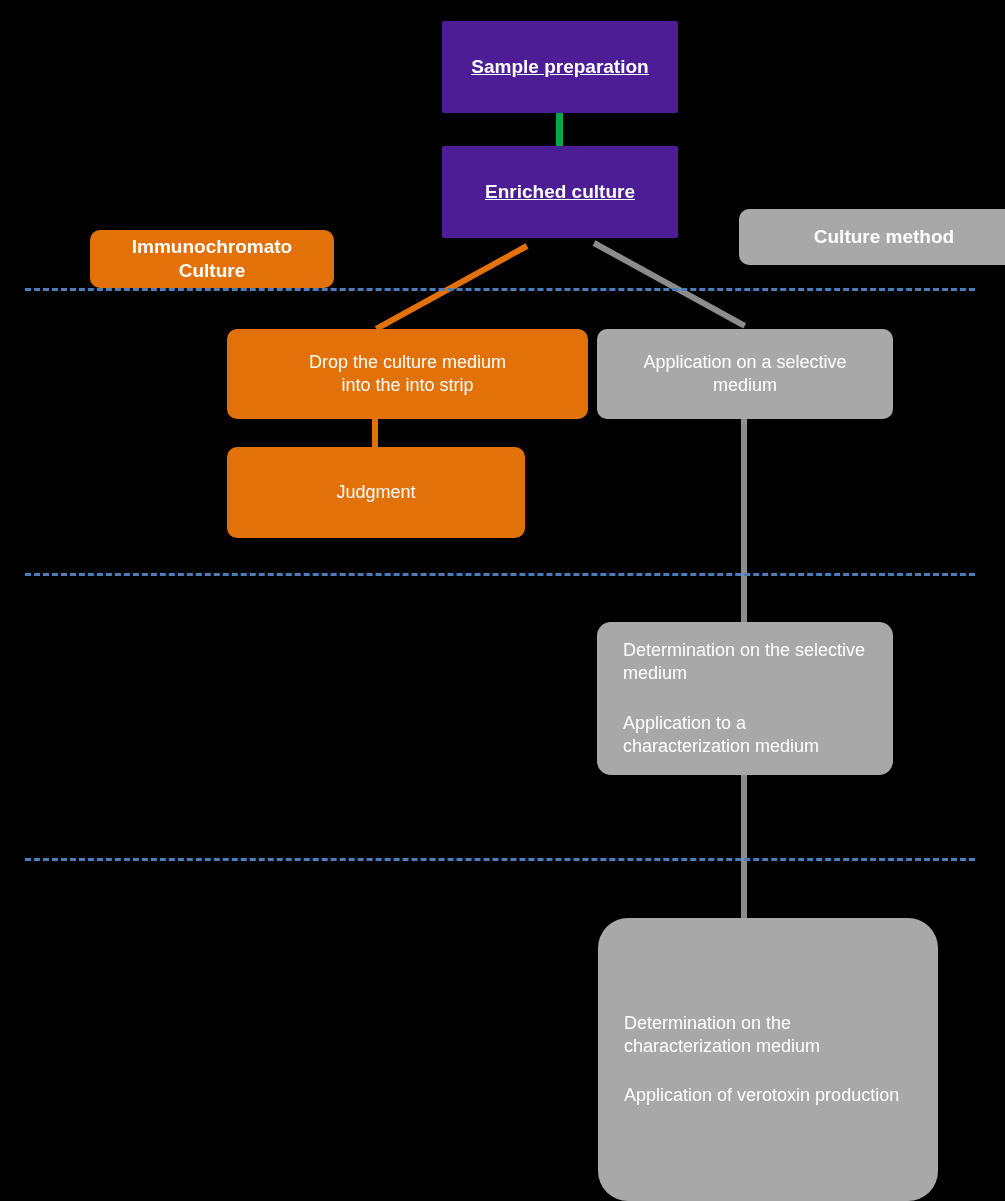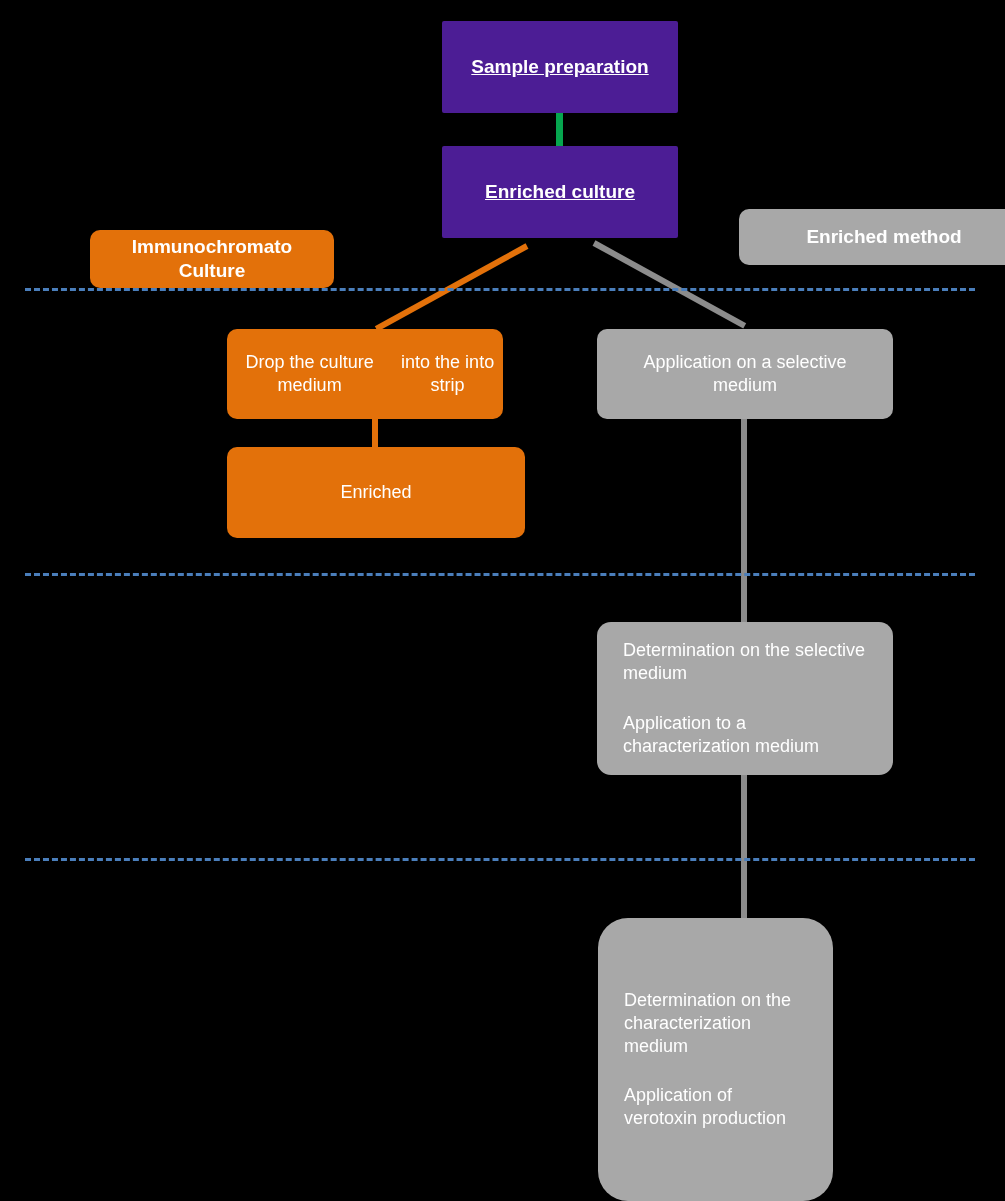--- a/index.html
+++ b/index.html
@@ -102,44 +102,44 @@
   <div class="node green center bold" style="left:442px; top:146px; width:236px; height:92px; font-size:19px;">
     <span>Enriched culture</span>
   </div>
 
   <div class="node orange center bold" style="left:90px; top:214px; width:244px; height:58px; font-size:19px; flex-direction:column;margin-top:16px;">
     <span>Immunochromato</span>
     <span>Culture</span>
   </div>
 
   <div class="node gray center bold" style="left:739px; top:209px; width:290px; height:56px; font-size:19px;">
-    <span>Enriched method</span>
+    <span>Culture method</span>
   </div>
 
-  <div class="node orange center" style="left:227px; top:329px; width:276px; height:90px; font-size:18px; flex-direction:row;">
+  <div class="node orange center" style="left:227px; top:329px; width:361px; height:90px; font-size:18px; flex-direction:column;">
     <span>Drop the culture medium</span>
     <span>into the into strip</span>
   </div>
 
   <div class="node orange center" style="left:227px; top:447px; width:298px; height:91px; font-size:18px;">
-    <span>Enriched</span>
+    <span>Judgment</span>
   </div>
 
   <div class="node gray center" style="left:597px; top:329px; width:296px; height:90px; font-size:18px; flex-direction:column;">
     <span>Application on a selective</span>
     <span>medium</span>
   </div>
 
   <div class="node gray left" style="left:597px; top:622px; width:296px; height:153px; font-size:18px; border-radius:14px;">
     <div class="txtpad">
       <p class="para">Determination on the selective medium</p>
       <p class="para">Application to a characterization medium</p>
     </div>
   </div>
 
-  <div class="node gray left" style="left:598px; top:918px; width:235px; height:283px; font-size:18px; border-radius:30px;">
+  <div class="node gray left" style="left:598px; top:918px; width:340px; height:283px; font-size:18px; border-radius:30px;">
     <div class="txtpad">
       <p class="para">Determination on the characterization medium</p>
       <p class="para">Application of verotoxin production</p>
     </div>
   </div>
 
 </div>
 
 </body></html>

